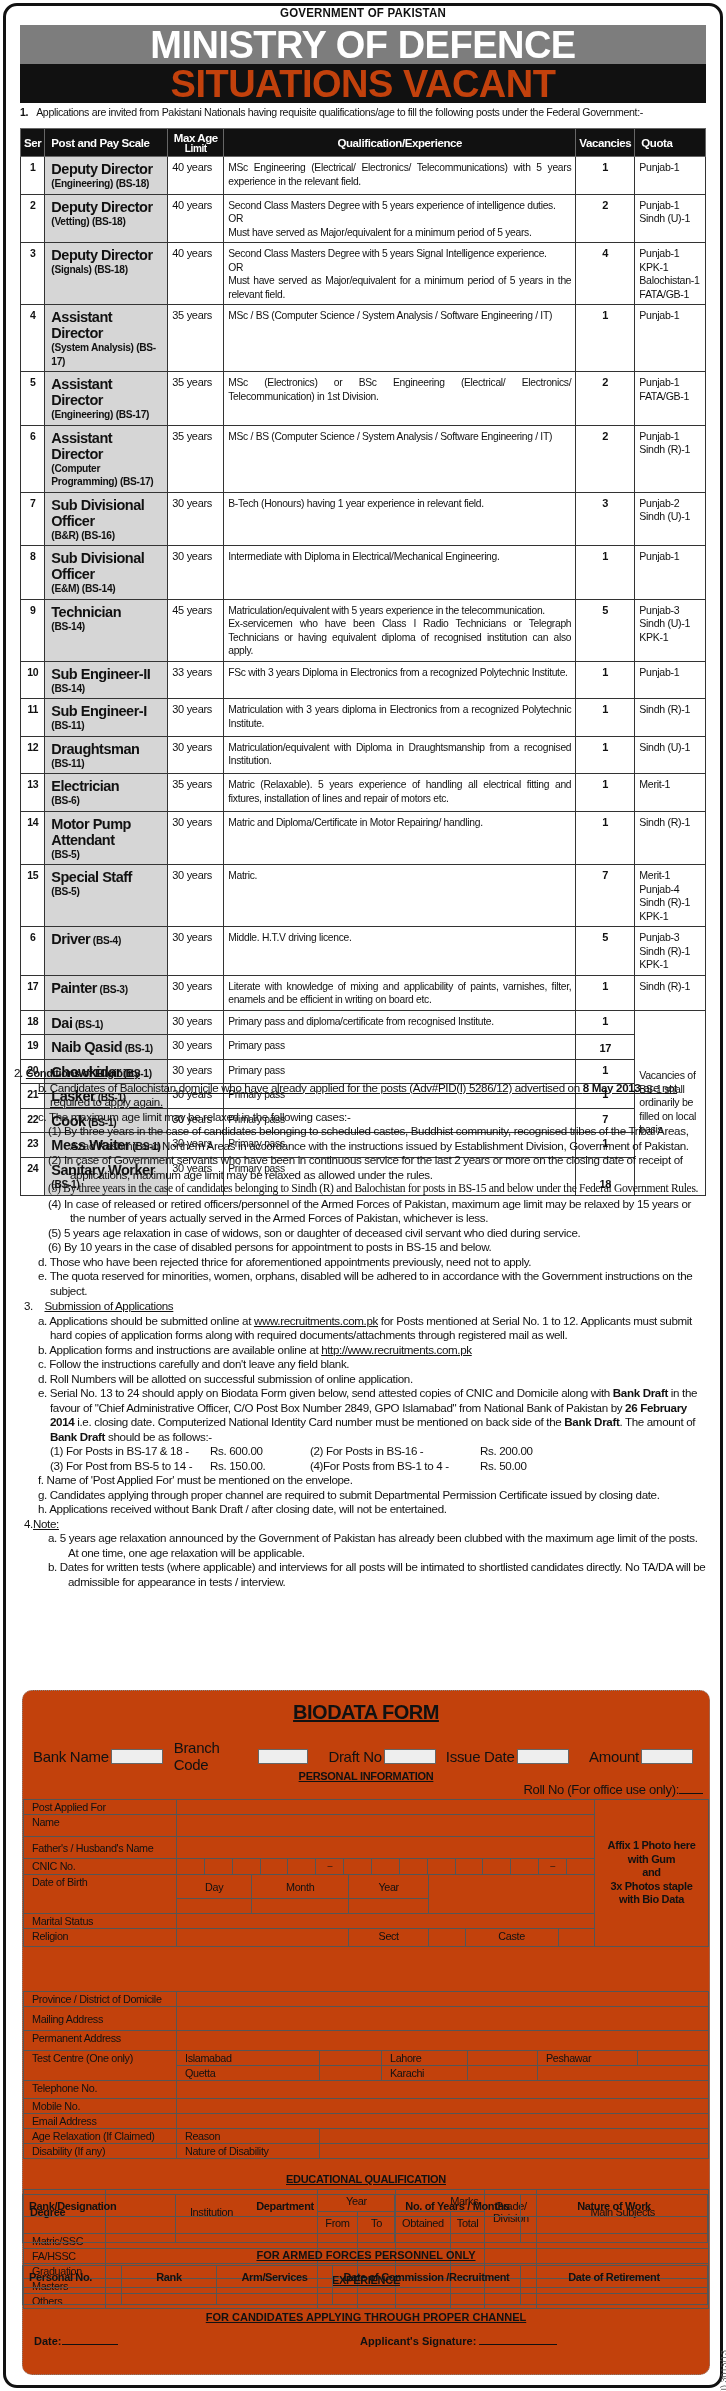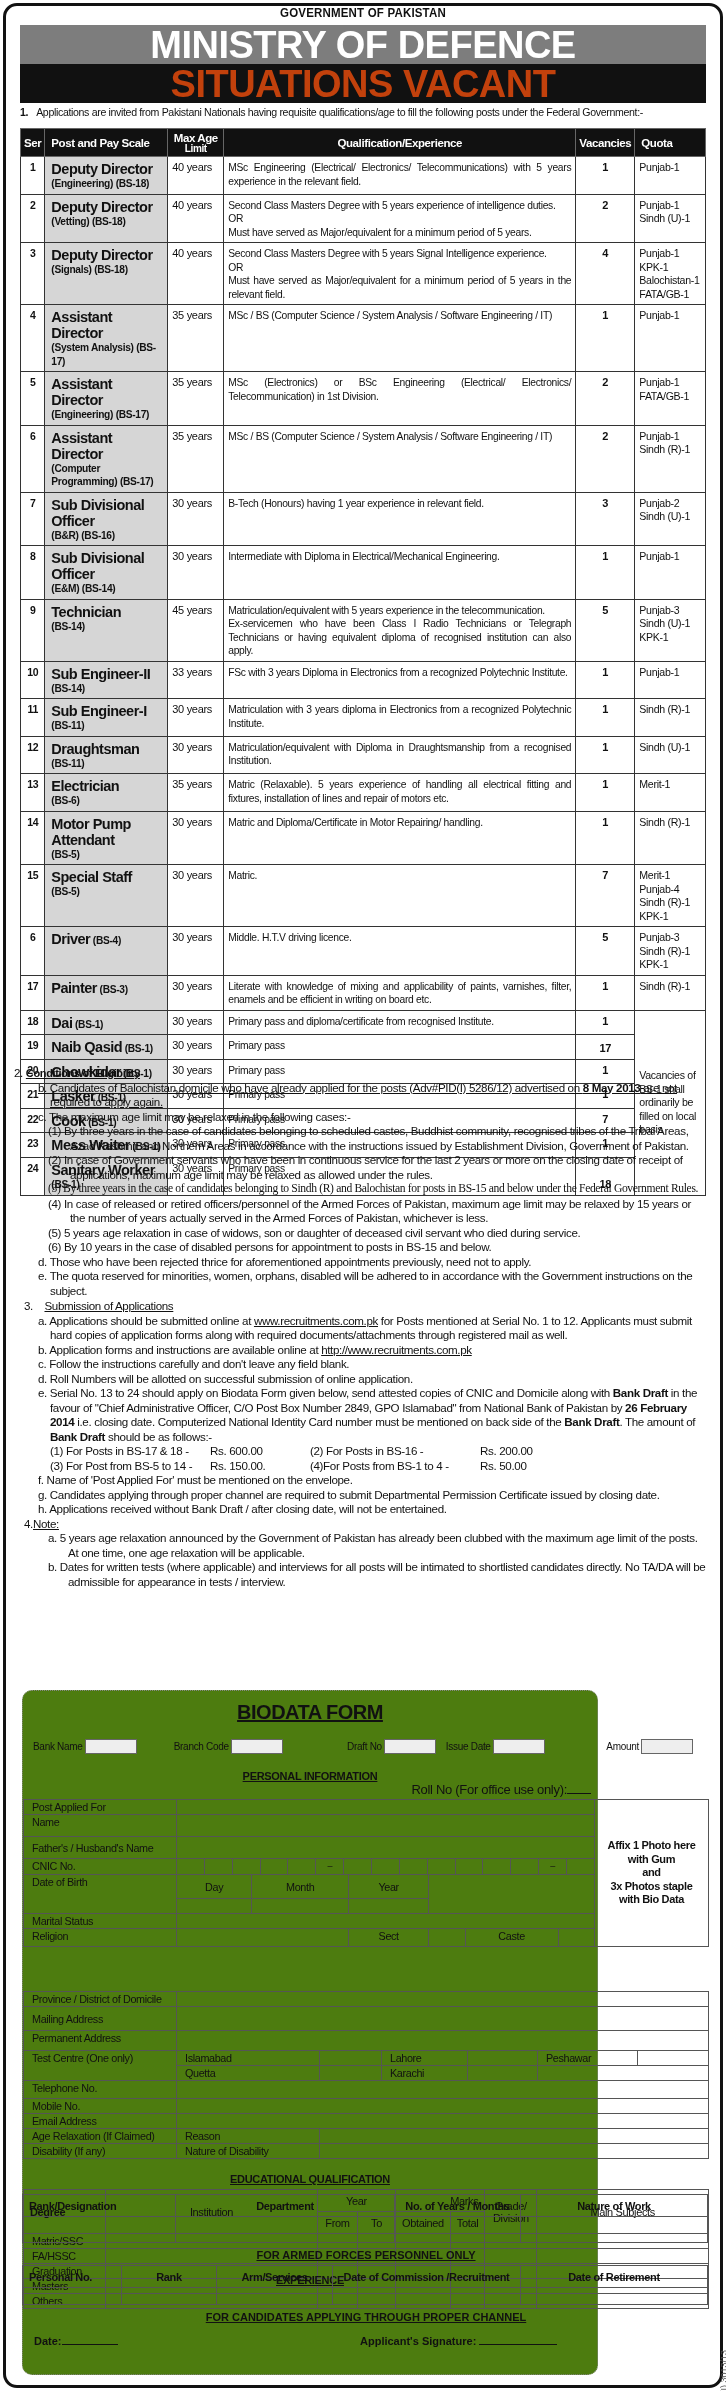--- a/index.html
+++ b/index.html
@@ -28,23 +28,23 @@
 td.c-quota span{display:block}
 .qual-line{display:block}
 .qual-or{display:block;font-weight:normal}
 .merged{vertical-align:middle !important;font-size:10.5px;line-height:14px}
 .cond{position:absolute;left:14px;font-size:11.6px;letter-spacing:-0.35px;line-height:14.5px;width:692px}
 .cond .h{font-weight:bold;font-size:11px}
 .u{text-decoration:underline}
 .ind1{padding-left:24px}
 .line{display:block}
 .fee{display:grid;grid-template-columns:160px 100px 170px 100px;padding-left:36px}
-.biodata{position:absolute;left:22px;top:1690px;width:576px;height:685px;border:1.5px dotted #888;border-radius:10px;background:#4d7c0f}
+.biodata{position:absolute;left:22px;top:1690px;width:688px;height:685px;border:1.5px dotted #888;border-radius:10px;background:#c2410c}
 .bd-title{position:absolute;top:10px;left:0;width:100%;text-align:center;font-weight:bold;font-size:20px;text-decoration:underline;letter-spacing:-0.5px}
-.bank{position:absolute;top:48px;left:10px;width:670px;display:flex;align-items:center;font-size:10px;letter-spacing:-0.3px}
+.bank{position:absolute;top:48px;left:10px;width:670px;display:flex;align-items:center;font-size:15px;letter-spacing:-0.3px}
 .bank .f{display:flex;align-items:center;margin-right:10px}
 .bank .box{width:52px;height:15px;border:1px solid #666;background:#eee;margin-left:2px}
 .sect{position:absolute;left:0;width:100%;text-align:center;font-weight:bold;font-size:11px;text-decoration:underline;letter-spacing:-0.3px}
 .roll{position:absolute;right:6px;top:91px;font-weight:normal;font-size:13px;letter-spacing:-0.3px}
 .roll .ul{display:inline-block;width:24px;border-bottom:1px solid #111}
 table.f{position:absolute;border-collapse:collapse;font-size:10.8px;letter-spacing:-0.35px}
 table.f td{border:1px solid #555;padding:1px 8px;height:15px;vertical-align:top}
 table.f td.lab{width:153px}
 table.f td.ctr{text-align:center}
 table.f th{border:1px solid #555;font-weight:bold;font-size:11px;padding:1px 6px;height:22px}

